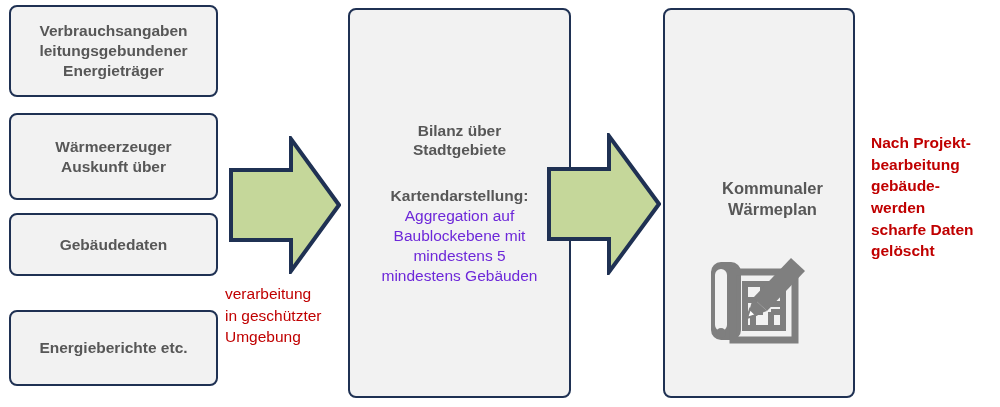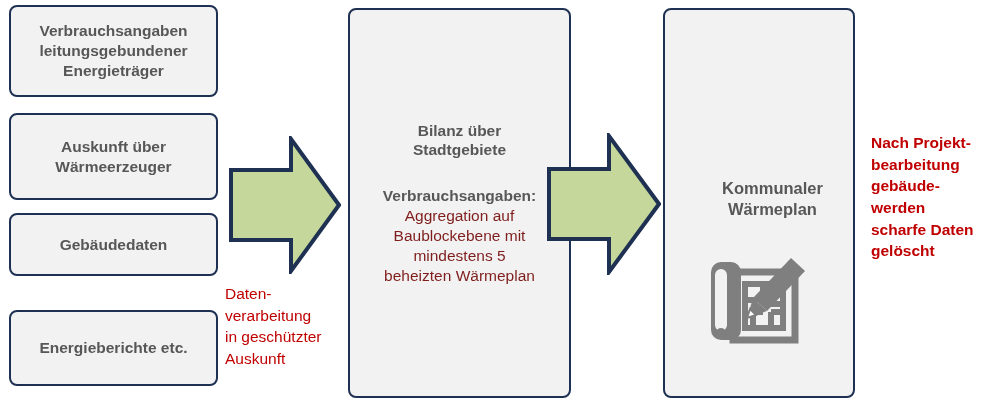--- a/index.html
+++ b/index.html
@@ -66,21 +66,21 @@
     font-weight: bold;
     color: #575757;
   }
   #center-box .subheading {
     font-weight: bold;
     color: #575757;
     margin-top: 26px;
   }
   #center-box .body {
     font-weight: normal;
-    color: #7f1d1d;
+    color: #6d28d9;
   }
   #center-box .line { display: block; }
 
   
   #output-box {
     left: 663px;
     top: 8px;
     width: 192px;
     height: 390px;
     font-size: 16.5px;
@@ -131,47 +131,47 @@
 
 <div class="stage">
 
   <div class="box input-box" id="input-box-0">
     <span class="line">Verbrauchsangaben</span>
     <span class="line">leitungsgebundener</span>
     <span class="line">Energieträger</span>
   </div>
 
   <div class="box input-box" id="input-box-1">
+    <span class="line">Wärmeerzeuger</span>
     <span class="line">Auskunft über</span>
-    <span class="line">Wärmeerzeuger</span>
   </div>
 
   <div class="box input-box" id="input-box-2">
     <span class="line">Gebäudedaten</span>
   </div>
 
   <div class="box input-box" id="input-box-3">
     <span class="line">Energieberichte etc.</span>
   </div>
 
   <svg class="arrow" id="arrow-1" viewBox="0 0 112 138">
     <polygon points="2,34 62,34 62,3 110,69 62,135 62,104 2,104" fill="#c5d79a" stroke="#1f3153" stroke-width="4" stroke-linejoin="miter"></polygon>
   </svg>
 
   <div class="box" id="center-box">
     <div class="heading">
       <span class="line">Bilanz über</span>
       <span class="line">Stadtgebiete</span>
     </div>
-    <div class="subheading">Verbrauchsangaben:</div>
+    <div class="subheading">Kartendarstellung:</div>
     <div class="body">
       <span class="line">Aggregation auf</span>
       <span class="line">Baublockebene mit</span>
       <span class="line">mindestens 5</span>
-      <span class="line">beheizten Wärmeplan</span>
+      <span class="line">mindestens Gebäuden</span>
     </div>
   </div>
 
   <svg class="arrow" id="arrow-2" viewBox="0 0 114 142">
     <polygon points="2,36 62,36 62,3 112,71 62,139 62,106 2,106" fill="#c5d79a" stroke="#1f3153" stroke-width="4" stroke-linejoin="miter"></polygon>
   </svg>
 
   <div class="box" id="output-box">
     <div class="title-wrap">
       <span class="line">Kommunaler</span>
@@ -203,24 +203,23 @@
 
       <g>
         <path d="M84 4 l14 13 l-38 40 l-14 -13 z" fill="#7f7f7f"></path>
         <path d="M46 44 l14 13 l-20 7 z" fill="#7f7f7f"></path>
         <path d="M40 64 l3 -9 l6 6 z" fill="#ffffff" stroke="#7f7f7f" stroke-width="2"></path>
       </g>
     </svg>
   </div>
 
   <div class="note" id="note-left">
-    <span class="line">Daten-</span>
     <span class="line">verarbeitung</span>
     <span class="line">in geschützter</span>
-    <span class="line">Auskunft</span>
+    <span class="line">Umgebung</span>
   </div>
 
   <div class="note" id="note-right">
     <span class="line">Nach Projekt-</span>
     <span class="line">bearbeitung</span>
     <span class="line">gebäude-</span>
     <span class="line">werden</span>
     <span class="line">scharfe Daten</span>
     <span class="line">gelöscht</span>
   </div>

